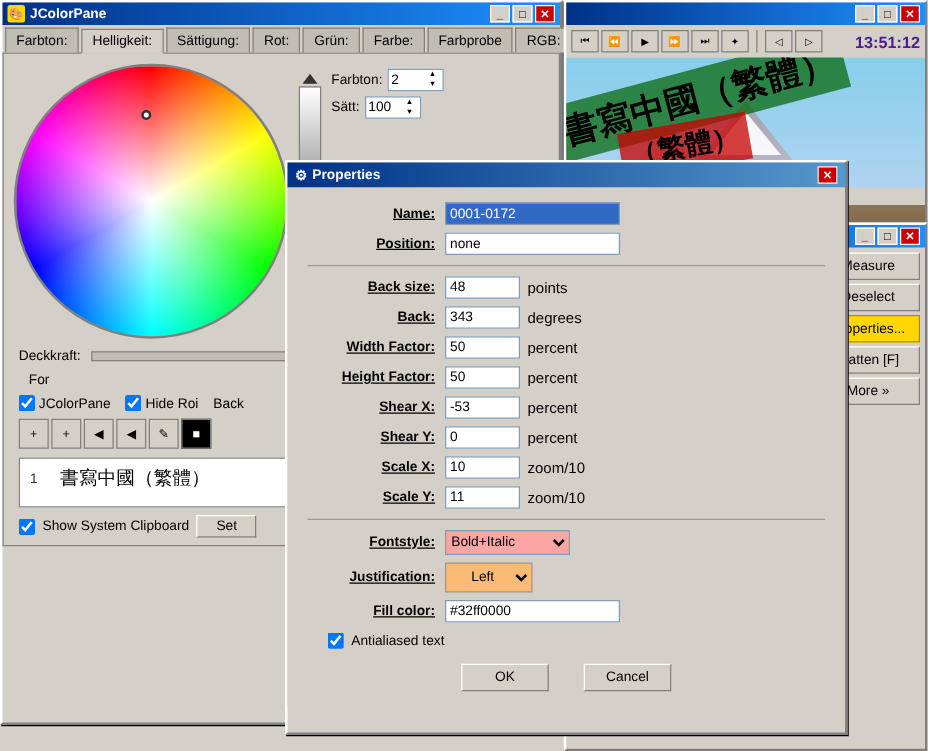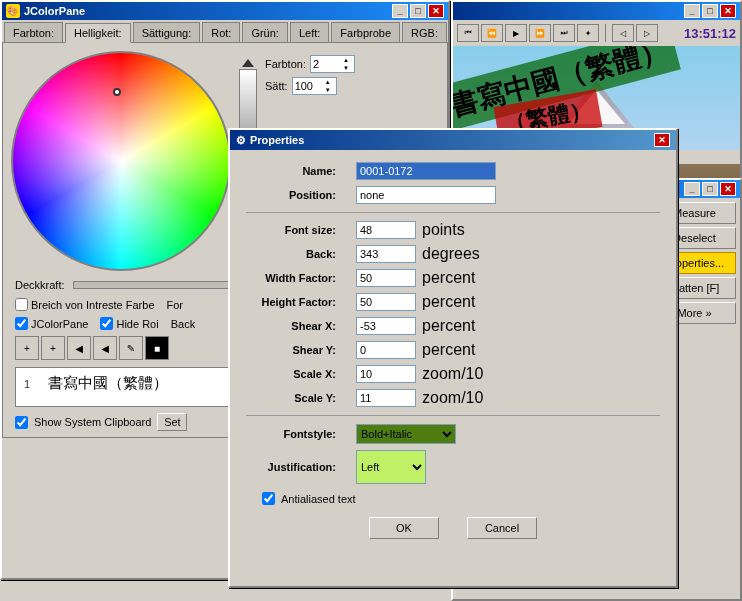--- a/index.html
+++ b/index.html
@@ -347,67 +347,69 @@
 
     .prop-row {
       display: flex;
       align-items: center;
       margin-bottom: 6px;
     }
 
     .prop-label {
       width: 110px;
       text-align: right;
-      padding-right: 20px;
+      padding-right: 8px;
       font-size: 11px;
       font-weight: bold;
+      text-decoration: underline;
     }
 
     .prop-input {
       width: 140px;
       height: 18px;
       border: 1px solid #7f9db9;
       background: white;
       font-size: 11px;
       padding: 1px 3px;
     }
 
     .prop-input-highlight {
       background: #316ac5;
       color: white;
     }
 
     .prop-unit {
       margin-left: 6px;
-      font-size: 16px;
+      font-size: 12px;
     }
 
     .prop-input-sm {
       width: 60px;
       height: 18px;
       border: 1px solid #7f9db9;
       background: white;
       font-size: 11px;
       padding: 1px 3px;
     }
 
     .prop-select {
       width: 100px;
       height: 20px;
       border: 1px solid #7f9db9;
-      background: #4d7c0f;
+      background: #fca5a5;
       font-size: 11px;
     }
 
     .prop-select-sm {
       width: 70px;
-      height: 34px;
+      height: 24px;
       border: 1px solid #7f9db9;
-      background: #bef264;
-      font-size: 11px;
+      background: #fdba74;
+      font-size: 11px;
+      padding-left: 16px;
     }
 
     .prop-divider {
       border: none;
       border-top: 1px solid #999;
       margin: 8px 0;
     }
 
     .prop-checkbox-row {
       display: flex;
@@ -602,21 +604,21 @@
     <div class="tab">
         <span>Sättigung:</span>
       </div>
     <div class="tab">
         <span>Rot:</span>
       </div>
     <div class="tab">
         <span>Grün:</span>
       </div>
     <div class="tab">
-        <span>Left:</span>
+        <span>Farbe:</span>
       </div>
     <div class="tab">
         <span>Farbprobe</span>
       </div>
     <div class="tab">
         <span>RGB:</span>
       </div>
   </div>
 
   <div class="tab-content">
@@ -658,24 +660,20 @@
     </div>
 
     <div class="opacity-section">
       <label>Deckkraft:</label>
       <div class="slider-track">
         <div class="slider-thumb" style="left: 55%;"></div>
       </div>
     </div>
 
     <div class="checkbox-row">
-      <div class="checkbox-group">
-        <input type="checkbox" style="">
-        <label>Breich von Intreste Farbe</label>
-      </div>
       <span style="margin-left: 8px;">For</span>
     </div>
     <div class="checkbox-row">
       <div class="checkbox-group">
         <input type="checkbox" checked="" style="">
         <label>JColorPane</label>
       </div>
       <div class="checkbox-group" style="margin-left:8px;">
         <input type="checkbox" checked="" style="">
         <label>Hide Roi</label>
@@ -695,21 +693,21 @@
     <div class="list-area">
       <div class="list-item">
         <span class="list-item-num">1</span>
         <span style="font-size:15px;">書寫中國（繁體）</span>
       </div>
     </div>
 
     <div class="show-clipboard-row">
       <input type="checkbox" checked="" style="">
       <label>Show System Clipboard</label>
-      <button class="dialog-btn" style="width:30px; height:18px;">Set</button>
+      <button class="dialog-btn" style="width:48px; height:18px;">Set</button>
     </div>
   </div>
 </div>
 
 <div class="window" id="properties-dialog">
   <div class="properties-titlebar">
     <div style="display:flex; align-items:center; gap:4px;">
       <span>⚙</span>
       <span>Properties</span>
     </div>
@@ -727,21 +725,21 @@
 
     <div class="prop-row">
       <div class="prop-label">Position:</div>
       <input class="prop-input" type="text" value="none" style="">
     </div>
 
 
     <hr class="prop-divider">
 
     <div class="prop-row">
-      <div class="prop-label">Font size:</div>
+      <div class="prop-label">Back size:</div>
       <input class="prop-input-sm" type="text" value="48" style="">
       <span class="prop-unit">points</span>
     </div>
 
     <div class="prop-row">
       <div class="prop-label">Back:</div>
       <input class="prop-input-sm" type="text" value="343" style="">
       <span class="prop-unit">degrees</span>
     </div>
 
@@ -795,20 +793,24 @@
 
     <div class="prop-row">
       <div class="prop-label">Justification:</div>
       <select class="prop-select-sm">
         <option>Left</option>
         <option>Center</option>
         <option>Right</option>
       </select>
     </div>
 
+    <div class="prop-row">
+      <div class="prop-label">Fill color:</div>
+      <input class="prop-input" type="text" value="#32ff0000" style="">
+    </div>
 
     <div class="prop-checkbox-row">
       <input type="checkbox" checked="" style="">
       <label>Antialiased text</label>
     </div>
 
     <div class="dialog-buttons">
       <button class="dialog-btn">OK</button>
       <button class="dialog-btn">Cancel</button>
     </div>

